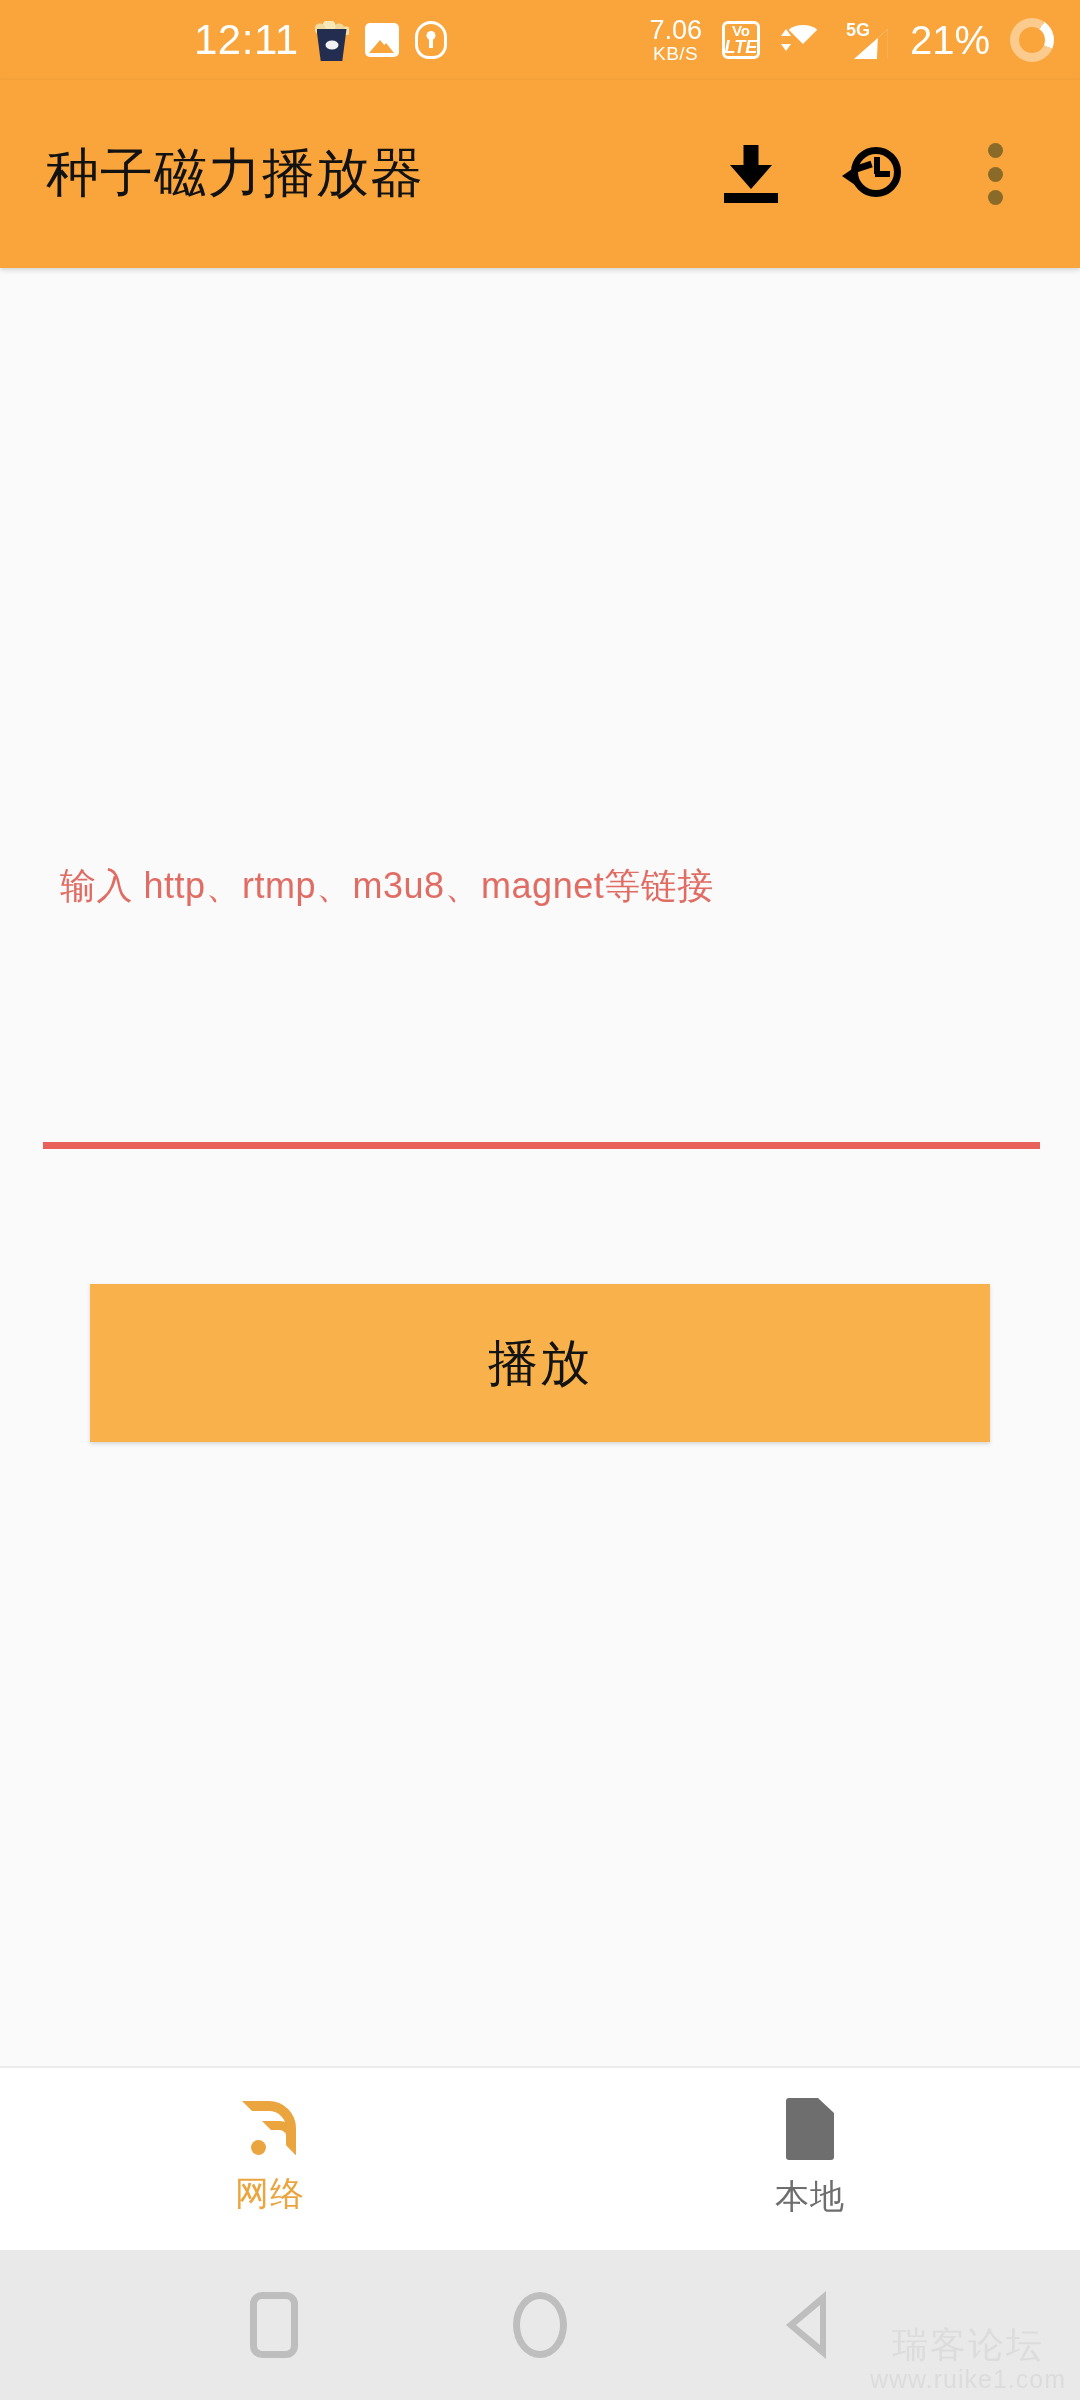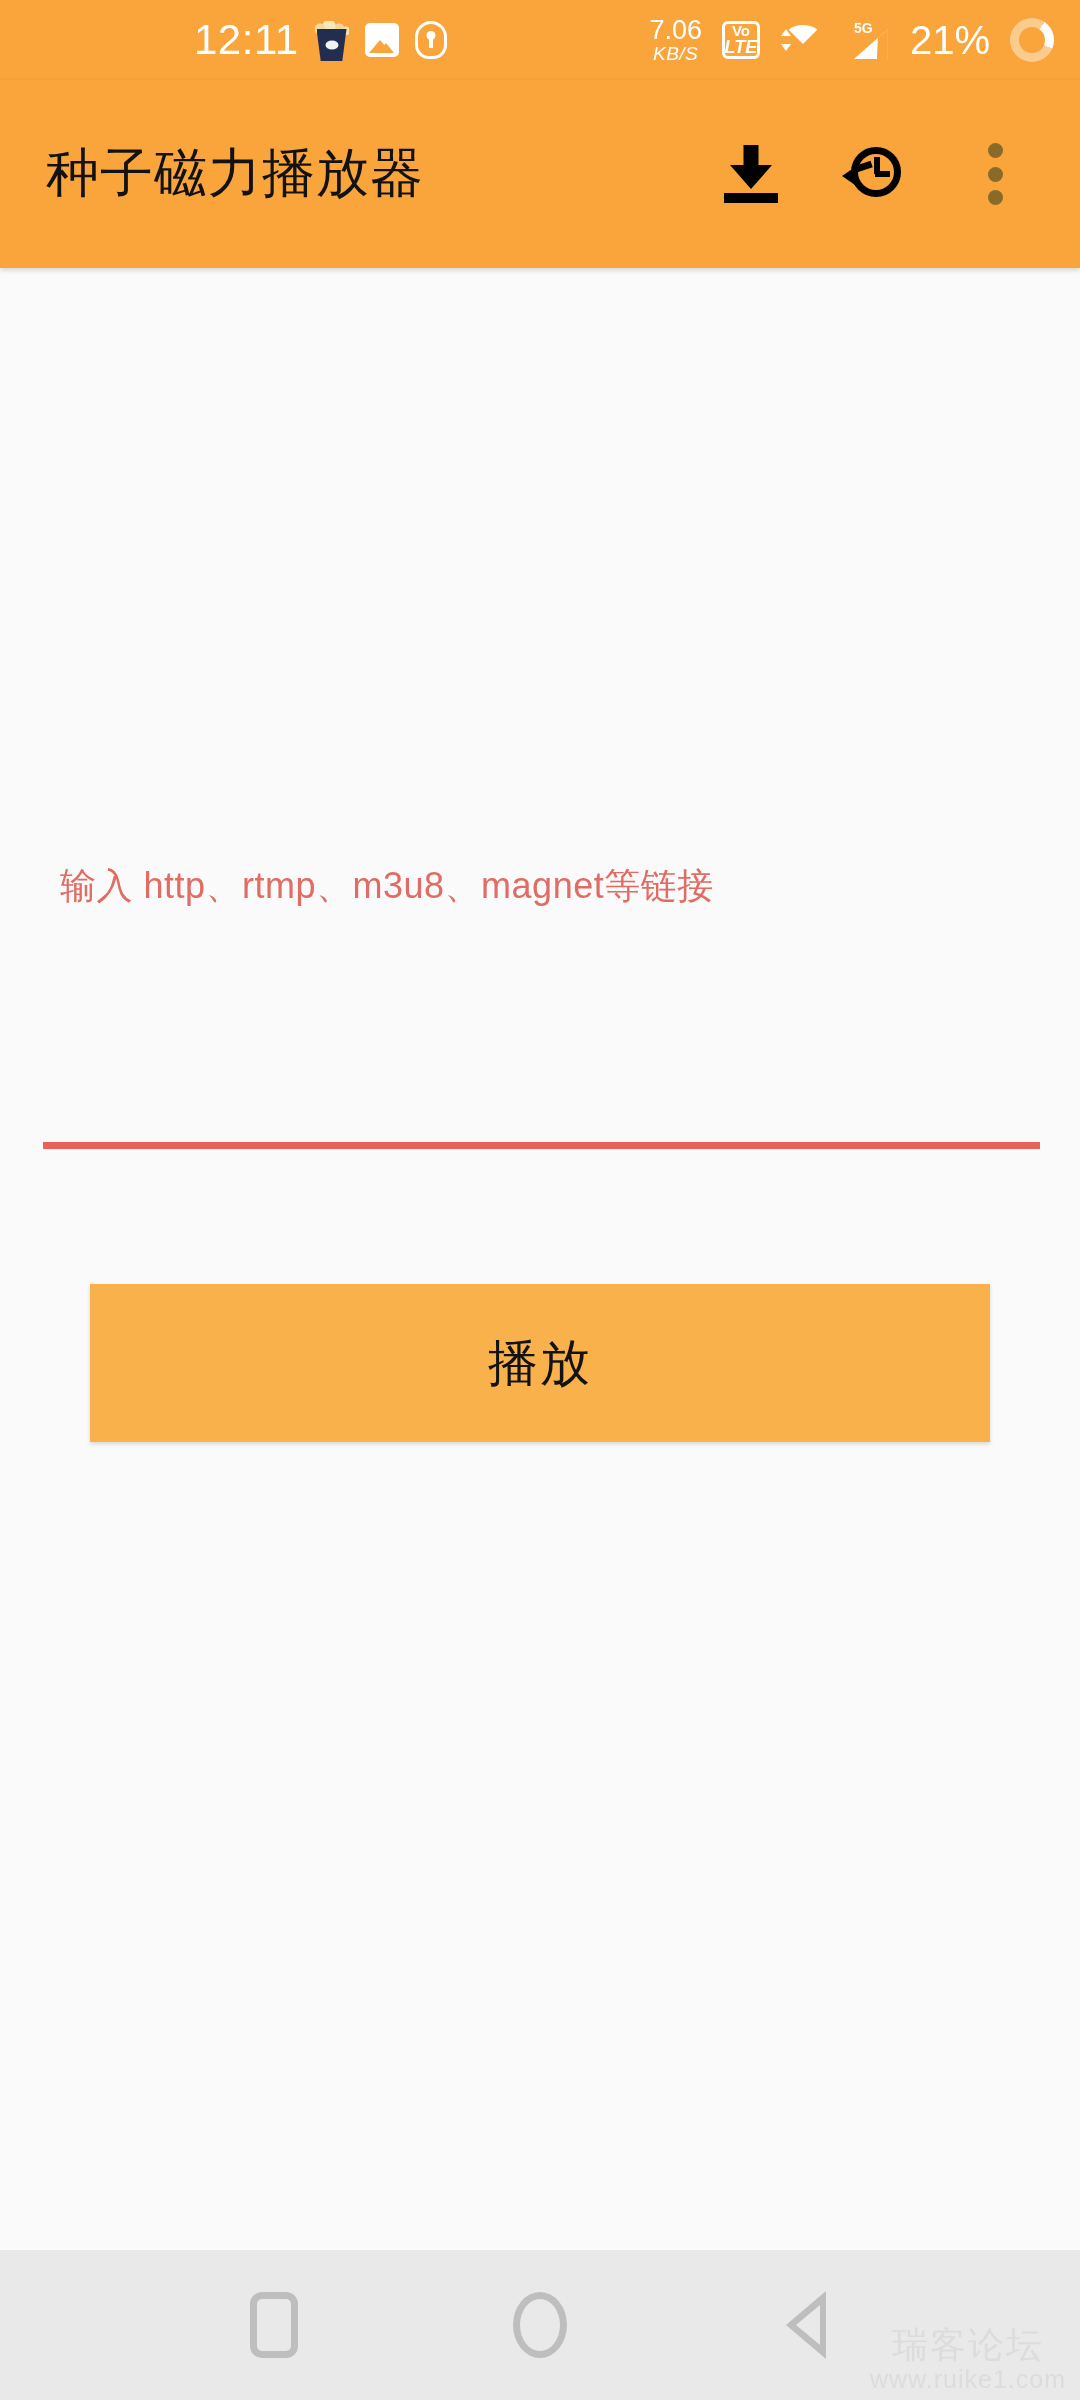--- a/index.html
+++ b/index.html
@@ -53,21 +53,21 @@
     align-items: center;
     gap: 20px;
   }
   .sb-speed {
     display: flex;
     flex-direction: column;
     align-items: center;
     line-height: 1.02;
   }
   .sb-speed-num { font-size: 27px; color: #FFFFFF; }
-  .sb-speed-unit { font-size: 19px; color: #FFFFFF; letter-spacing: 0.5px; font-style: italic; }
+  .sb-speed-unit { font-size: 19px; color: #FFFFFF; letter-spacing: 0.5px; }
   .sb-batt-pct { font-size: 40px; color: #FFFFFF; margin-left: 2px; }
 
   
   .ico-popcorn {
     width: 34px; height: 42px;
     position: relative;
   }
   .ico-popcorn .cup {
     position: absolute; left: 2px; top: 10px;
     width: 30px; height: 32px;
@@ -174,22 +174,22 @@
     border-right: 5px solid transparent;
   }
   .ico-wifi .arrows::before { top: 0; border-bottom: 7px solid #FFFFFF; }
   .ico-wifi .arrows::after  { bottom: 0; border-top: 7px solid #FFFFFF; }
   
   .ico-signal {
     width: 46px; height: 38px;
     position: relative;
   }
   .ico-signal .tag {
-    position: absolute; left: 12px; top: -1px;
-    font-size: 14px; font-weight: bold; color: #FFFFFF;
+    position: absolute; left: 4px; top: -1px;
+    font-size: 18px; font-weight: bold; color: #FFFFFF;
   }
   .ico-signal .bars {
     position: absolute; right: 0; bottom: 0;
     width: 34px; height: 30px;
     background: #FFFFFF;
     clip-path: polygon(100% 0, 100% 100%, 0 100%);
   }
   .ico-signal .bars::after {
     content: "";
     position: absolute; right: 0; bottom: 0;
@@ -542,20 +542,37 @@
   <div class="content">
 
     <div class="hint-label">输入 http、rtmp、m3u8、magnet等链接</div>
 
 
     <div class="field-underline"></div>
 
     <button class="play-button">播放</button>
   </div>
 
+  <div class="bottom-nav">
+    <div class="nav-item active">
+      <div class="ico-rss">
+        <div class="a1"></div>
+          <div class="a2"></div>
+          <div class="dot"></div>
+      </div>
+      <div class="nav-label">网络</div>
+    </div>
+    <div class="nav-item inactive">
+      <div class="ico-doc">
+        <div class="body"></div>
+          <div class="fold"></div>
+      </div>
+      <div class="nav-label">本地</div>
+    </div>
+  </div>
 
   <div class="android-nav">
     <div class="nav-btn">
       <div class="sq"></div>
     </div>
     <div class="nav-btn">
       <div class="ci"></div>
     </div>
     <div class="nav-btn">
       <div class="tr"></div>

